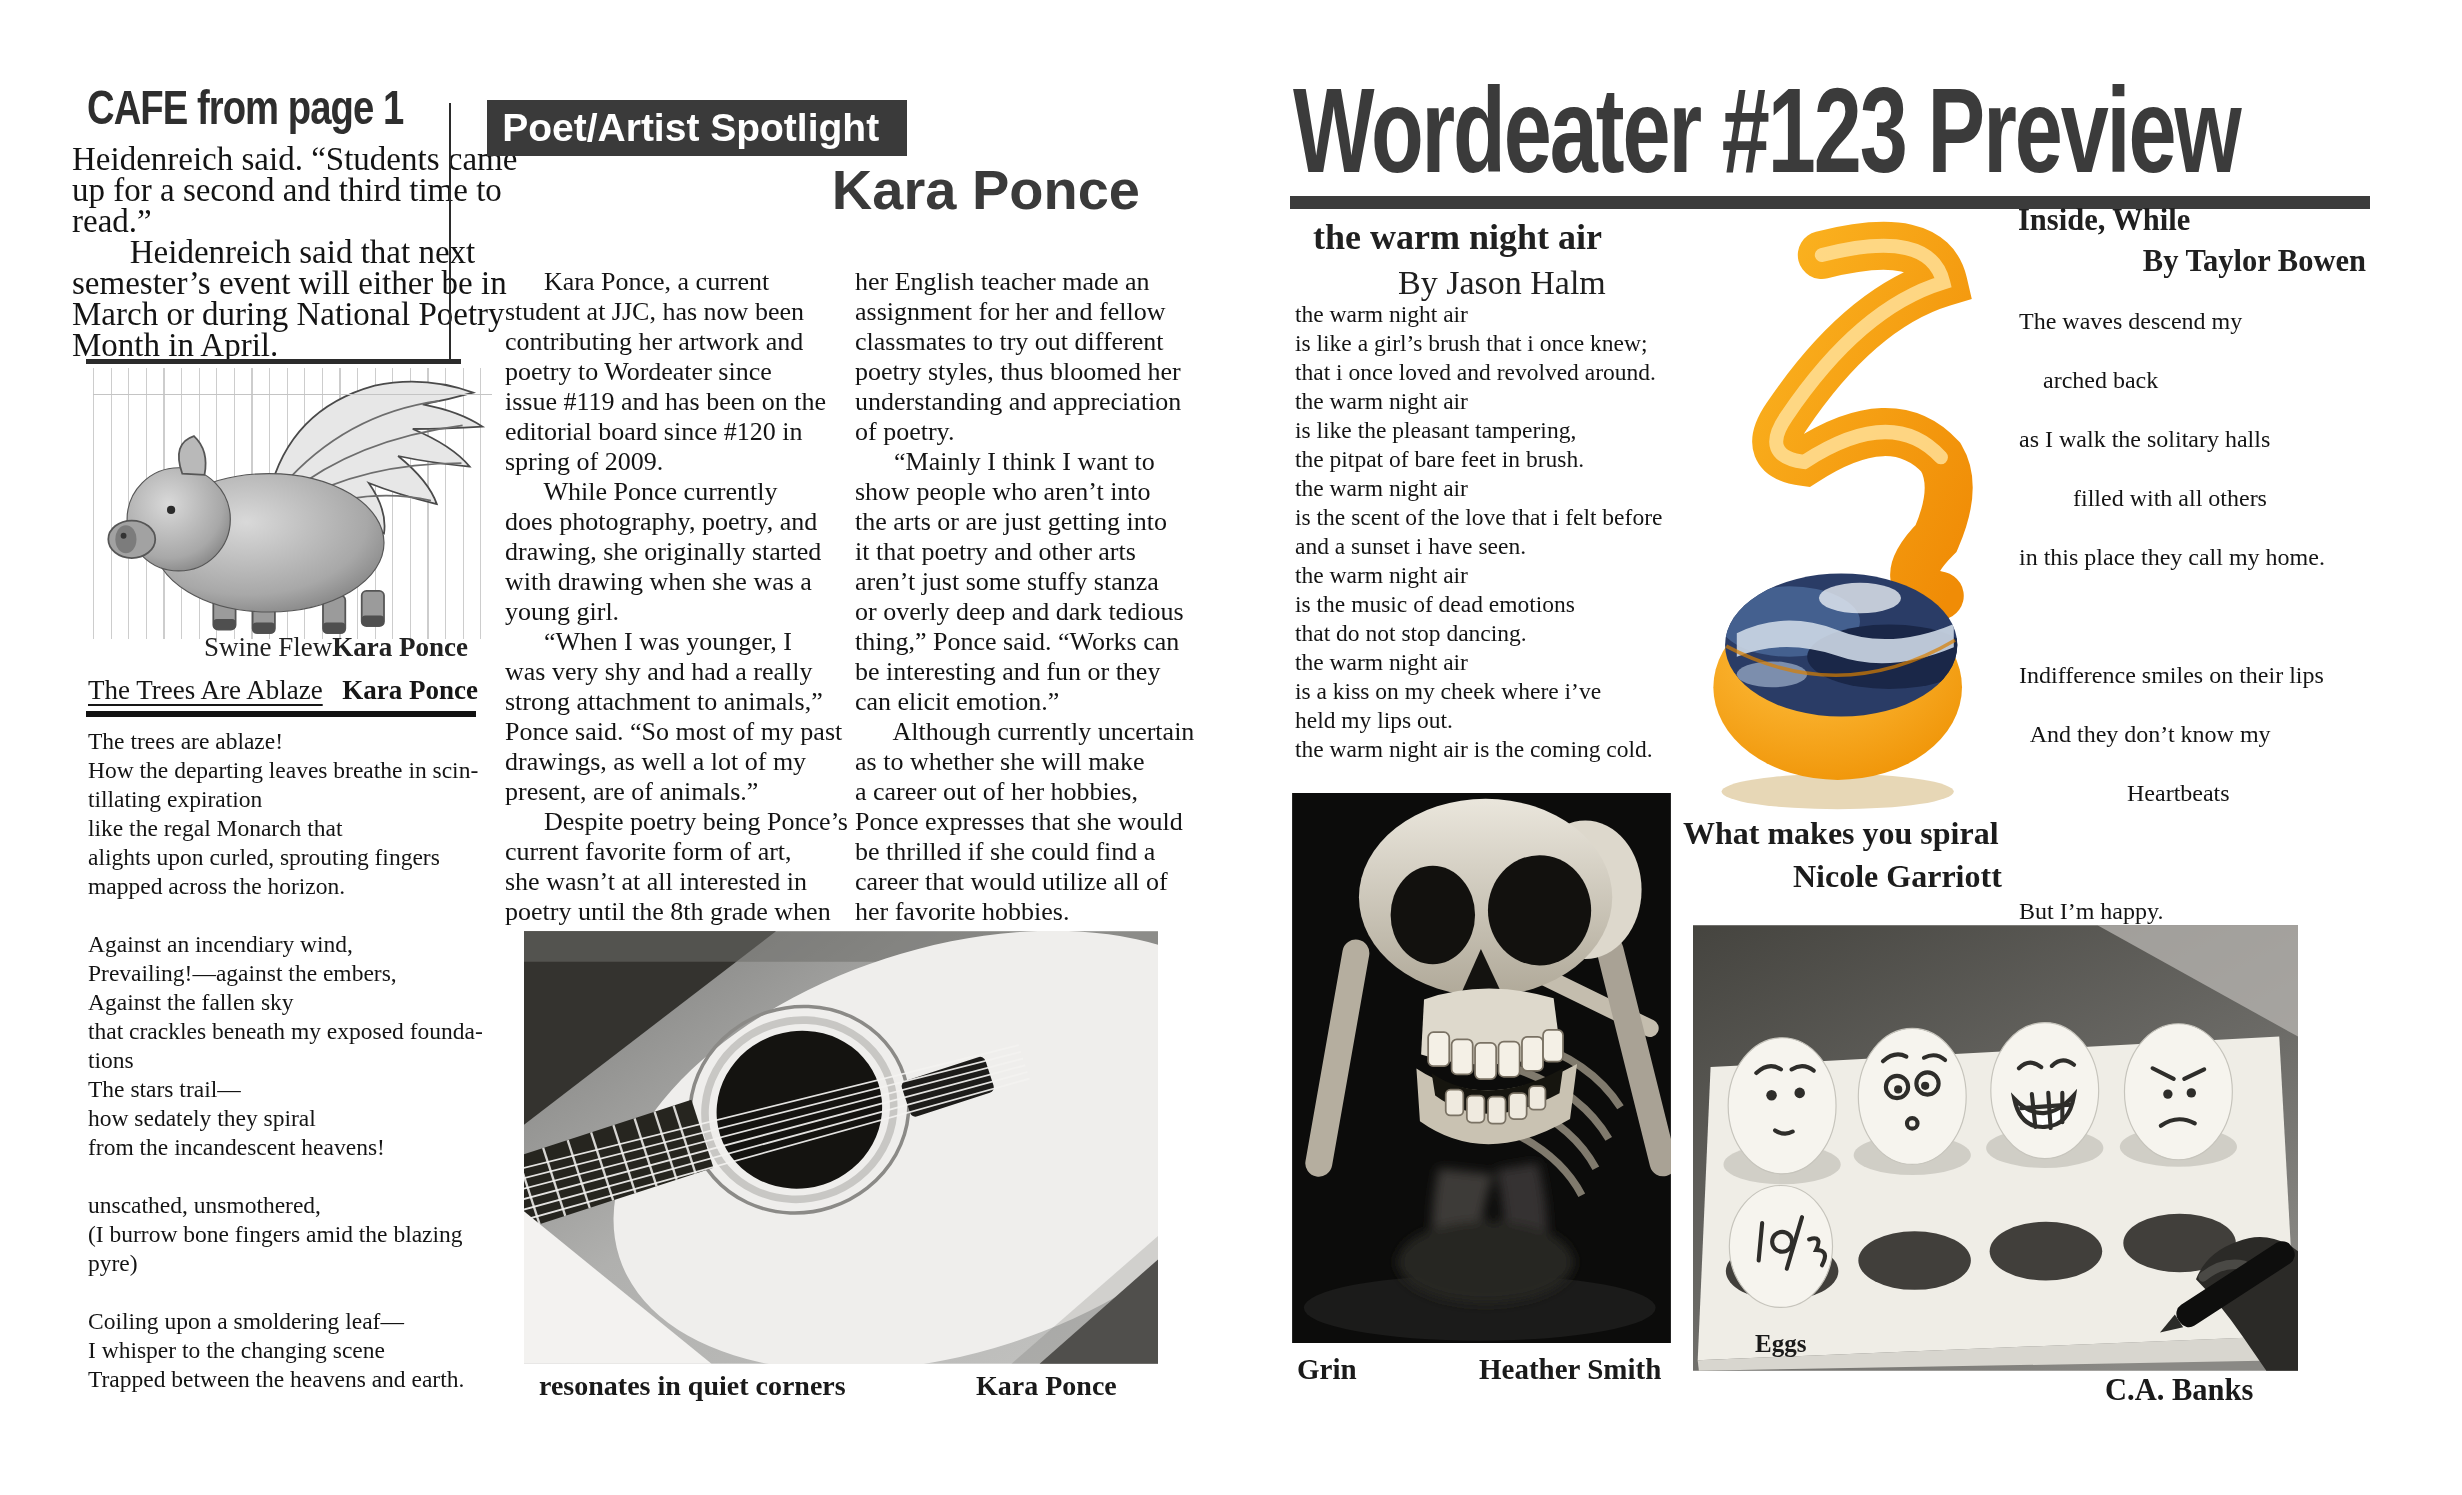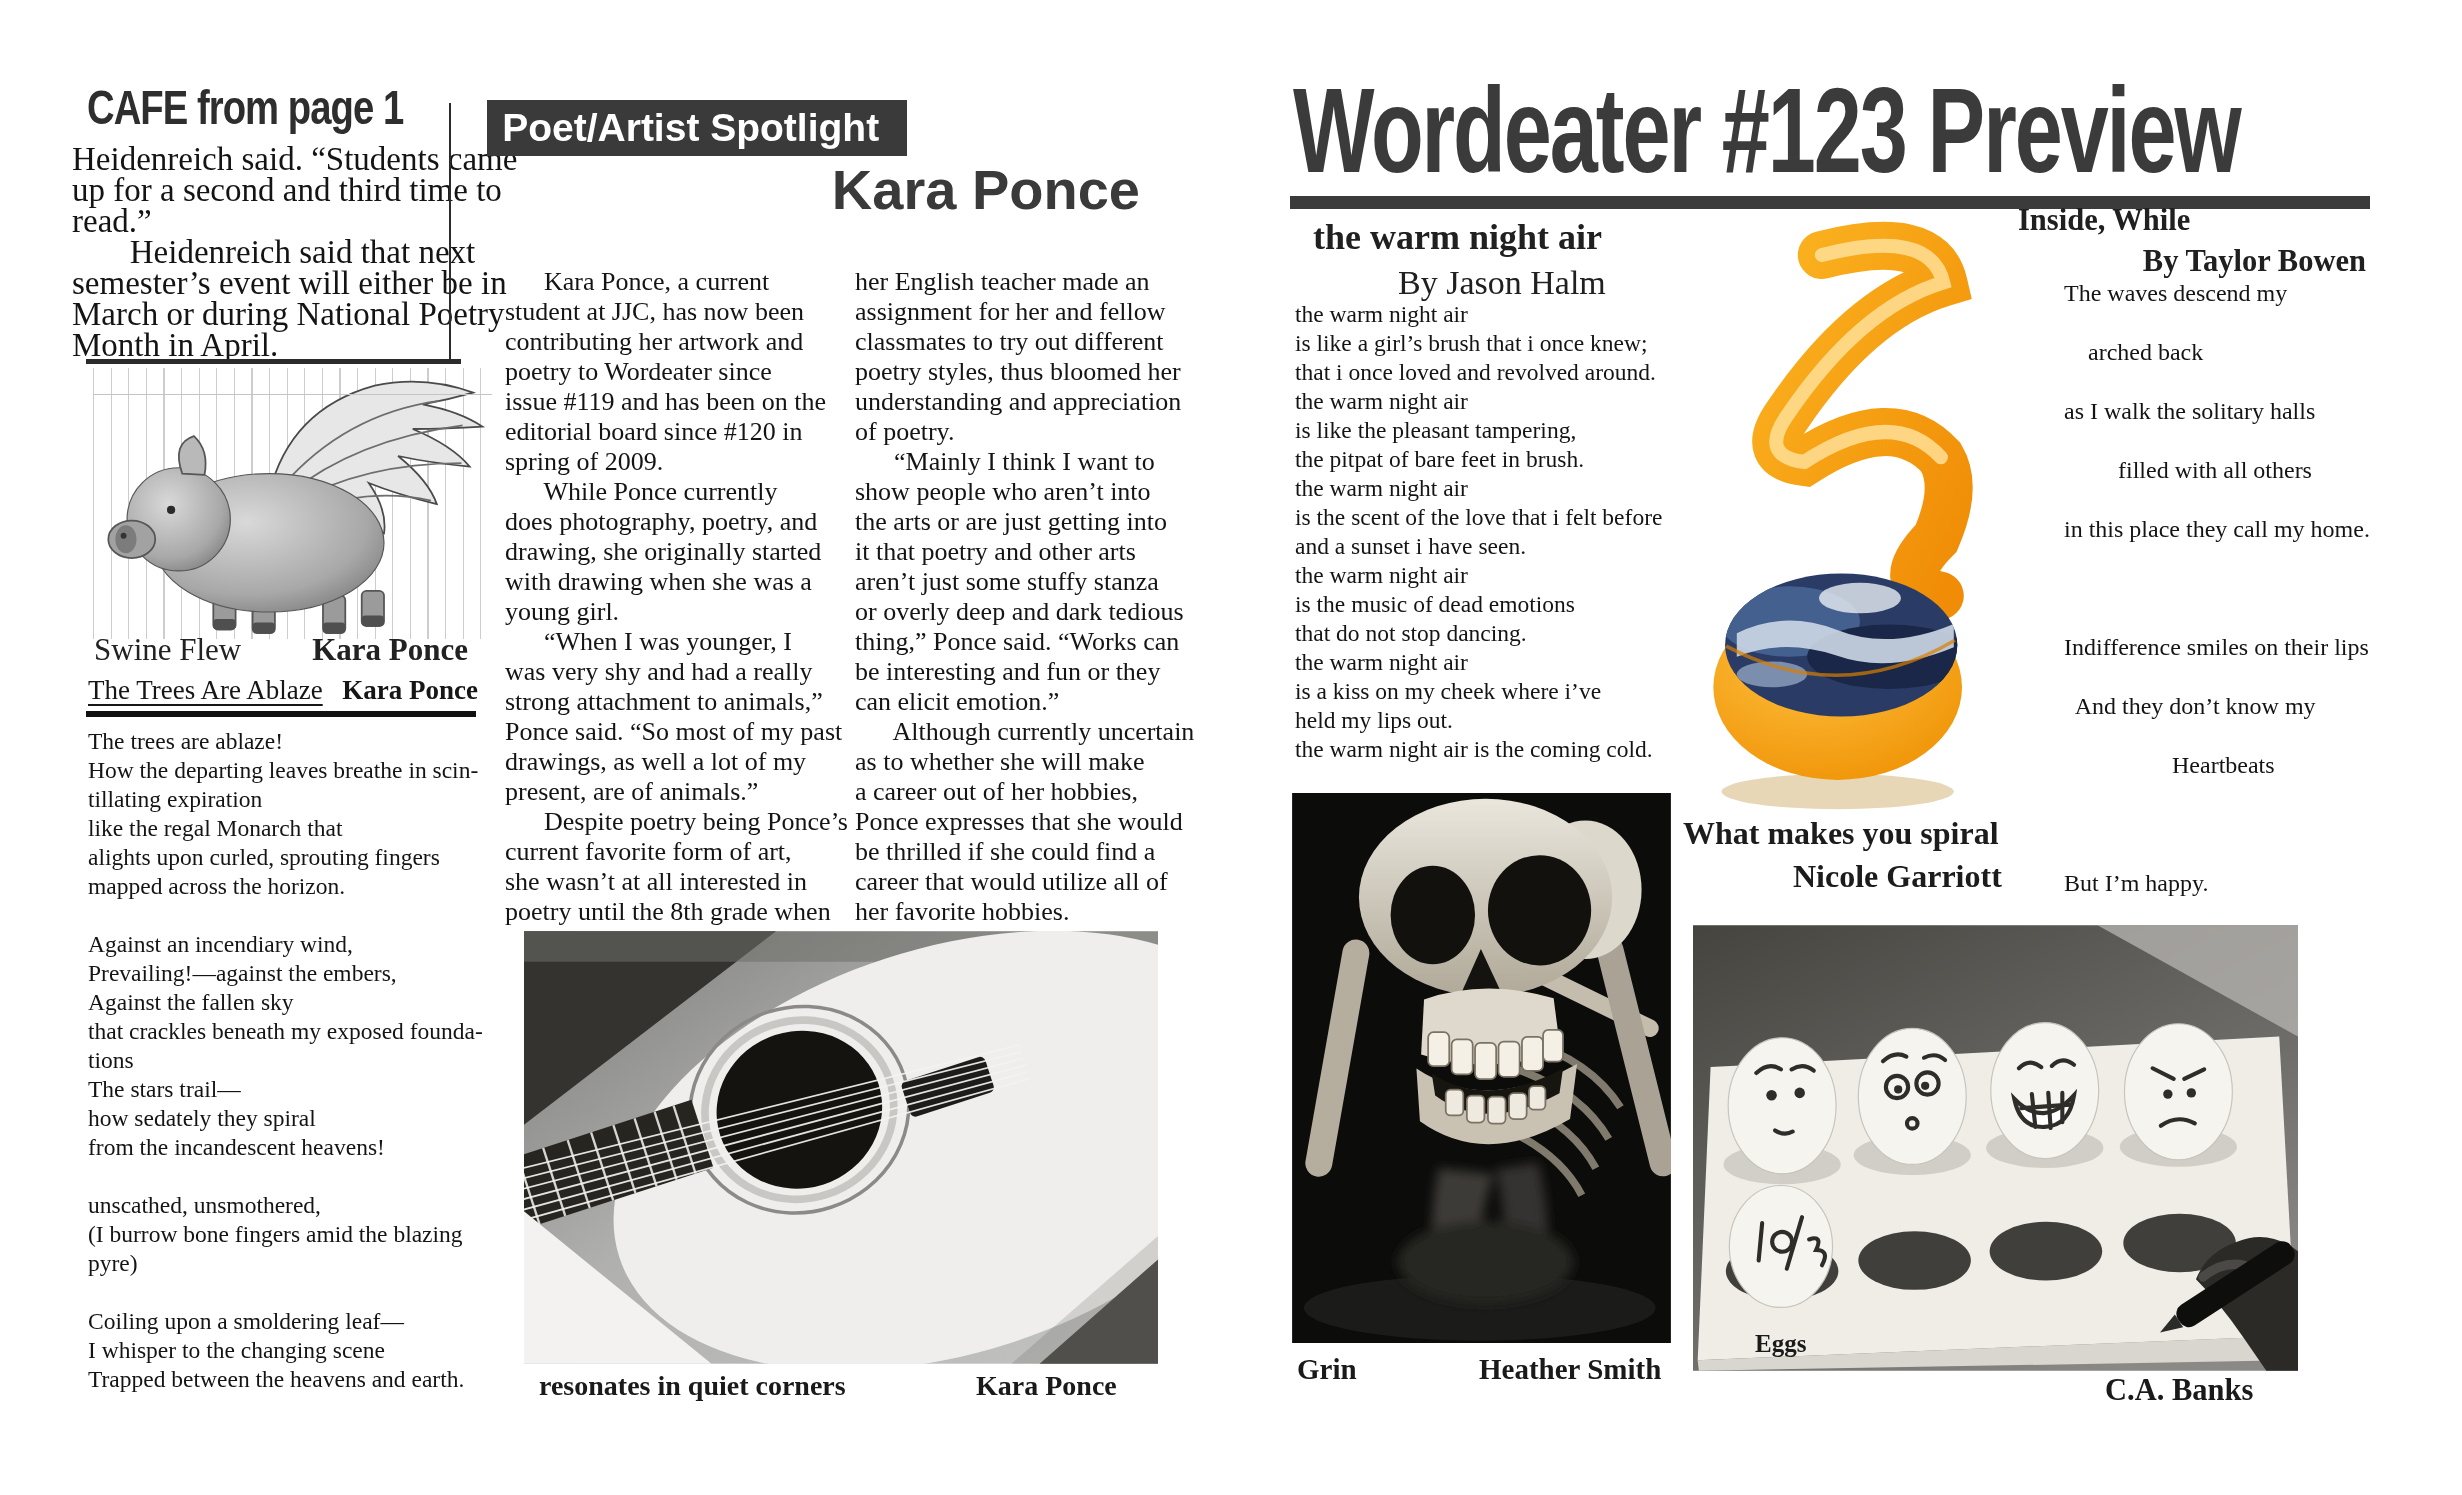--- a/index.html
+++ b/index.html
@@ -12,22 +12,22 @@
   
   .cafe-headline{left:87px;top:79px;font-weight:bold;font-size:49px;letter-spacing:-1.2px;
      transform:scaleX(.78);transform-origin:left top;color:#2e2e2e;white-space:nowrap;}
   .cafe-body{left:72px;top:144px;width:361px;font-size:33px;line-height:31px;color:#141414;}
   .cafe-border-right{left:449px;top:103px;width:2.3px;height:258px;background:#2b2b2b;}
   .cafe-border-bottom{left:86px;top:359px;width:375px;height:5.3px;background:#2b2b2b;}
 
   .pig-paper{left:93px;top:368px;width:399px;height:271px;
      background-image:repeating-linear-gradient(to right,#cdcdcd 0 1.2px,transparent 1.2px 17.6px);}
   .pig-topline{left:93px;top:394px;width:399px;height:1.2px;background:#c4c4c4;}
-  .pig-caption{left:94px;top:632px;width:374px;display:flex;justify-content:space-between;
-     font-size:31px;color:#222;}
+  .pig-caption{left:94px;top:632px;width:374px;display:flex;justify-content:flex-end;
+     font-size:27px;color:#222;}
   .pig-credit{font-weight:bold;}
 
   .trees-head{left:88px;top:675px;width:390px;display:flex;justify-content:space-between;
      font-size:27px;color:#161616;}
   .trees-title{text-decoration:underline;text-underline-offset:4.7px;}
   .trees-credit{font-weight:bold;}
   .trees-bar{left:86px;top:711px;width:390px;height:5.9px;background:#111;}
   .trees-body{left:88px;top:727px;font-size:23.5px;line-height:29px;color:#141414;}
 
   
@@ -53,21 +53,21 @@
   .warm-body{left:1295px;top:300px;font-size:23.5px;line-height:29px;color:#141414;}
 
   .grin-cap-title{left:1297px;top:1353px;font-weight:bold;font-size:29px;color:#1a1a1a;}
   .grin-cap-credit{left:1455px;top:1353px;font-weight:bold;font-size:29px;color:#1a1a1a;margin-left:24px;}
 
   .spiral-cap-title{left:1683px;top:815px;font-weight:bold;font-size:32px;color:#1c1c1c;}
   .spiral-cap-credit{left:1793px;top:858px;font-weight:bold;font-size:32px;color:#1c1c1c;}
 
   .inside-title{left:2018px;top:203px;font-weight:bold;font-size:30.5px;color:#202020;}
   .inside-byline{left:2017px;top:244px;width:349px;text-align:right;font-weight:bold;font-size:30.5px;color:#202020;}
-  .inside-body{left:2019px;top:264px;font-size:24px;line-height:59px;color:#141414;margin-left:45px;}
+  .inside-body{left:2019px;top:292px;font-size:24px;line-height:59px;color:#141414;}
 
   .eggs-cap-title{left:1755px;top:1330px;font-weight:bold;font-size:25px;color:#1a1a1a;}
   .eggs-cap-credit{left:2105px;top:1373px;font-weight:bold;font-size:30.5px;color:#1a1a1a;}
 </style>
 </head>
 <body>
 
 <div class="page">
 
   <div class="abs cafe-headline sans">CAFE from page 1</div>

